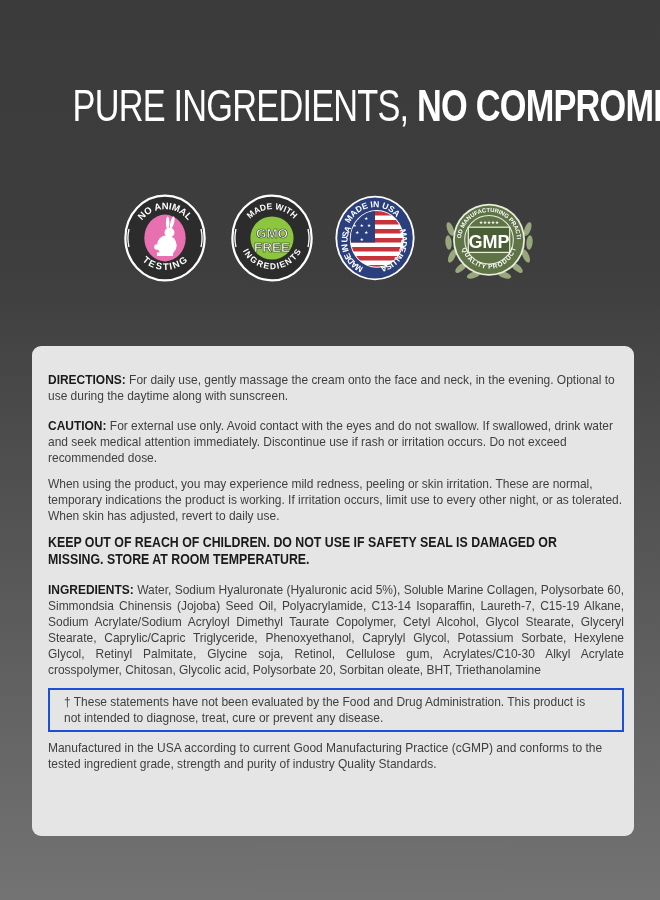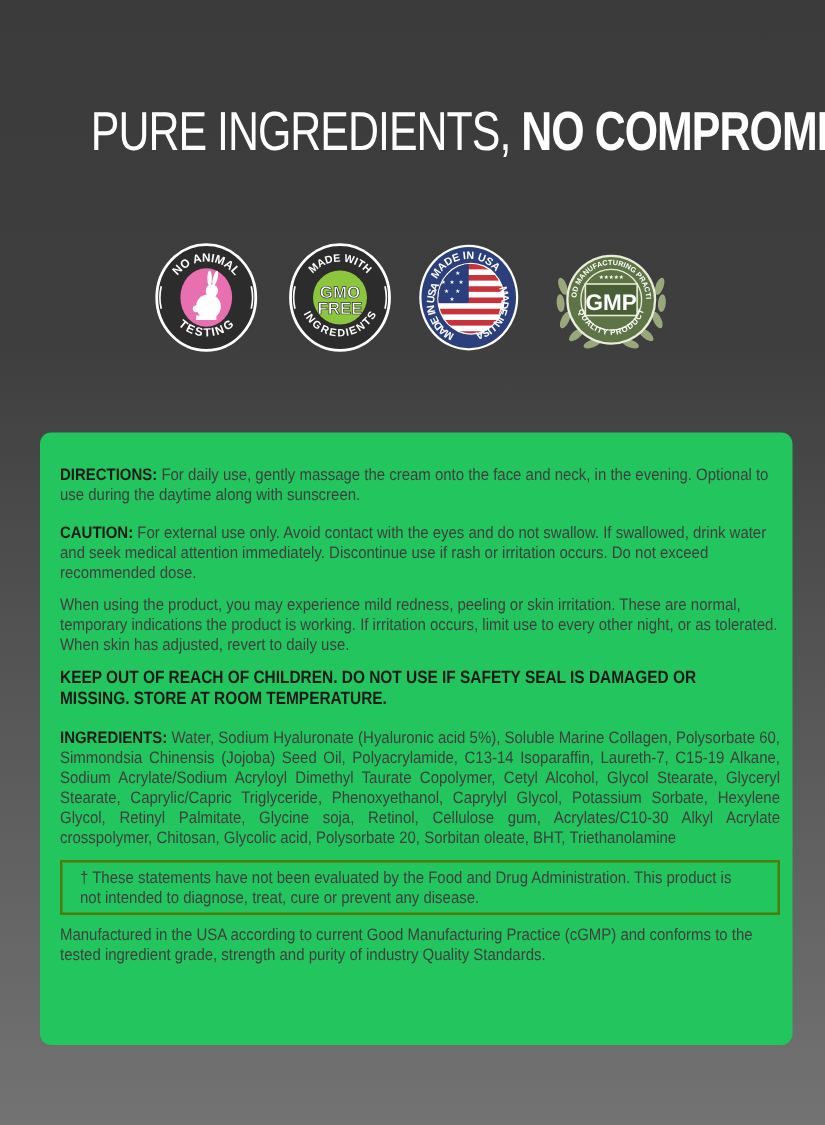--- a/index.html
+++ b/index.html
@@ -15,33 +15,33 @@
     transform: scaleX(0.78); transform-origin:center;
     white-space:nowrap; line-height:56px;
   }
   .headline .thin { font-weight:normal; }
   .headline .bold { font-weight:bold; }
   .badges { position:absolute; top:193px; left:0; width:660px; height:92px; }
   .badge { position:absolute; width:90px; height:90px; top:0; }
   .badge svg { width:100%; height:100%; display:block; }
   .panel {
     position:absolute; left:32px; top:346px; width:602px; height:490px;
-    background:#22c55e; border-radius:9px;
+    background:#e5e5e5; border-radius:9px;
   }
   .content { position:absolute; left:16px; top:26px; width:574px; color:#444; }
   .para {
     font-family: "Liberation Sans Narrow", "Liberation Sans", sans-serif;
     font-size:13.3px; line-height:16px; margin:0 0 10px 0; color:#3f3f3f;
     transform: scaleX(0.9); transform-origin:left top; width:640px;
   }
   .para b { color:#1a1a1a; }
   .warn { font-weight:bold; color:#1a1a1a; font-size:14.2px; line-height:17px; margin:0 0 14px 0; width:610px; transform:scaleX(0.87); transform-origin:left top; }
   .ingredients { text-align:justify; }
   .fda {
-    border:2px solid #4d7c0f; padding:4px 10px 4px 14px; margin:4px 0 8px 0;
+    border:2px solid #1d4ed8; padding:4px 10px 4px 14px; margin:4px 0 8px 0;
     width:548px;
   }
   .fda .para { margin:0; width:600px; }
 </style>
 </head>
 <body>
 
 <div class="headline">
   <span class="thin">PURE INGREDIENTS,</span>
   <span class="bold">NO COMPROMISES</span>

